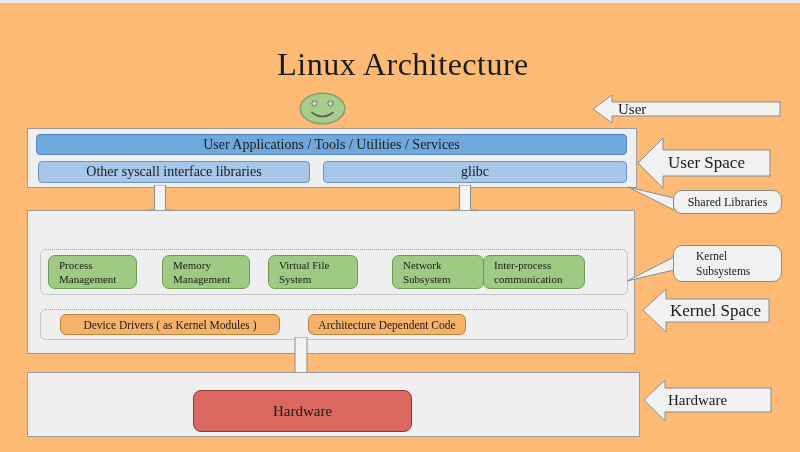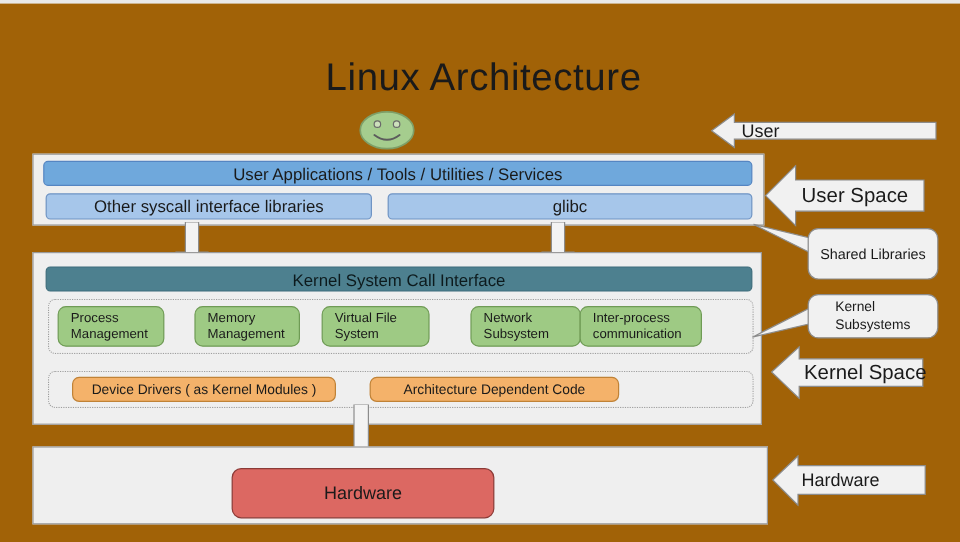--- a/index.html
+++ b/index.html
@@ -1,17 +1,17 @@
 <!DOCTYPE html>
 <html style="--app-bar-blue: #6fa8dc; --app-bar-border: #5585c2; --lib-blue: #a6c6ea; --lib-border: #6f94c4; --teal: #4d808f; --teal-border: #3e6d7c; --green: #9eca84; --green-border: #6f9b55; --orange: #f4b26a; --orange-border: #c08236; --red: #dc6862; --red-border: #8b3a36; --container-fill: #efefef; --container-border: #9a9a9a; --label-fill: #f1f1f1; --label-border: #8c8c8c; --smiley-green: #a5cd8e; --smiley-border: #7e9f68;"><head>
 <meta charset="utf-8">
 <style>
   html,body{margin:0;padding:0;background:#fff;}
-  .canvas{position:relative;width:800px;height:452px;background:#a16207;overflow:hidden;
-          font-family:Liberation Sans, sans-serif;color:#1a1a1a;}
+  .canvas{position:relative;width:800px;height:452px;background:#fdba74;overflow:hidden;
+          font-family:Liberation Serif, serif;color:#1a1a1a;}
   .abs{position:absolute;box-sizing:border-box;}
   .container{background:var(--container-fill);border:1.5px solid var(--container-border);}
   .rbar{border-radius:4px;display:flex;align-items:center;justify-content:center;}
   .appbar{background:var(--app-bar-blue);border:1px solid var(--app-bar-border);font-size:14px;}
   .libbox{background:var(--lib-blue);border:1px solid var(--lib-border);font-size:14px;}
   .tealbar{background:var(--teal);border:1px solid var(--teal-border);font-size:14px;color:#0d1a1d;}
   .dotted{border:1.5px dotted #9e9e9e;border-radius:6px;}
   .greenbox{background:var(--green);border:1px solid var(--green-border);border-radius:7px;
             display:flex;align-items:center;font-size:11px;line-height:1.3;padding-left:10px;padding-right:16px;}
   .orangebox{background:var(--orange);border:1px solid var(--orange-border);border-radius:6px;
@@ -58,34 +58,33 @@
     </svg>
   </div>
   <div class="abs" style="left:451px;top:185px;">
     <svg width="28" height="38" viewBox="0 0 28 38">
       <polygon points="8.5,0 19.5,0 19.5,25 27,25 14,37 1,25 8.5,25" fill="#f3f3f3" stroke="#8c8c8c" stroke-width="1"></polygon>
     </svg>
   </div>
 
   <div class="abs container" style="left:27px;top:210px;width:608px;height:144px;"></div>
 
-  <div class="abs rbar tealbar" style="left:38px;top:222px;width:589px;height:21px;">Kernel System Call Interface</div>
 
   <div class="abs dotted" style="left:40px;top:249px;width:588px;height:46px;"></div>
 
   <div class="abs greenbox" style="left:48px;top:255px;width:89px;height:34px;">Process Management</div>
   <div class="abs greenbox" style="left:162px;top:255px;width:88px;height:34px;">Memory Management</div>
   <div class="abs greenbox" style="left:268px;top:255px;width:90px;height:34px;">Virtual File System</div>
   <div class="abs greenbox" style="left:375px;top:255px;width:92px;height:34px;margin-left:17px;">Network Subsystem</div>
   <div class="abs greenbox" style="left:483px;top:255px;width:102px;height:34px;">Inter-process communication</div>
 
   <div class="abs dotted" style="left:40px;top:309px;width:588px;height:31px;"></div>
 
   <div class="abs orangebox" style="left:60px;top:314px;width:220px;height:21px;">Device Drivers ( as Kernel Modules )</div>
-  <div class="abs orangebox" style="left:308px;top:314px;width:208px;height:21px;text-align:right;">Architecture Dependent Code</div>
+  <div class="abs orangebox" style="left:308px;top:314px;width:158px;height:21px;text-align:right;">Architecture Dependent Code</div>
 
   <div class="abs" style="left:286px;top:337px;">
     <svg width="30" height="53" viewBox="0 0 30 53">
       <polygon points="9,0 21,0 21,39 29,39 15,52 1,39 9,39" fill="#f3f3f3" stroke="#8c8c8c" stroke-width="1"></polygon>
     </svg>
   </div>
 
   <div class="abs container" style="left:27px;top:372px;width:613px;height:65px;"></div>
 
   <div class="abs redbox" style="left:193px;top:390px;width:219px;height:42px;">Hardware</div>
@@ -104,21 +103,21 @@
     <span class="arrowtext" style="left:26px;font-size:15px;">User</span>
   </div>
 
   <div class="abs sidearrow-wrap" style="left:637px;top:137px;width:135px;height:52px;">
     <svg class="sidearrow" width="135" height="52" viewBox="0 0 135 52">
       <polygon points="1,26 26,1 26,13 133,13 133,39 26,39 26,51" fill="var(--label-fill)" stroke="#8c8c8c" stroke-width="1"></polygon>
     </svg>
     <span class="arrowtext" style="left:31px;font-size:17px;text-align:right;">User Space</span>
   </div>
 
-  <div class="abs callout" style="left:673px;top:190px;width:109px;height:43px;justify-content:center;">
+  <div class="abs callout" style="left:673px;top:190px;width:109px;height:24px;justify-content:center;">
     <span>Shared Libraries</span>
   </div>
 
   <div class="abs callout" style="left:673px;top:245px;width:109px;height:37px;font-size:11.5px;line-height:1.25;padding-left:22px;">
     <span style="display:block;width:70px;">Kernel Subsystems</span>
   </div>
 
   <div class="abs sidearrow-wrap" style="left:642px;top:288px;width:129px;height:45px;">
     <svg class="sidearrow" width="129" height="45" viewBox="0 0 129 45">
       <polygon points="1,22 24,1 24,11 127,11 127,34 24,34 24,44" fill="var(--label-fill)" stroke="#8c8c8c" stroke-width="1"></polygon>

